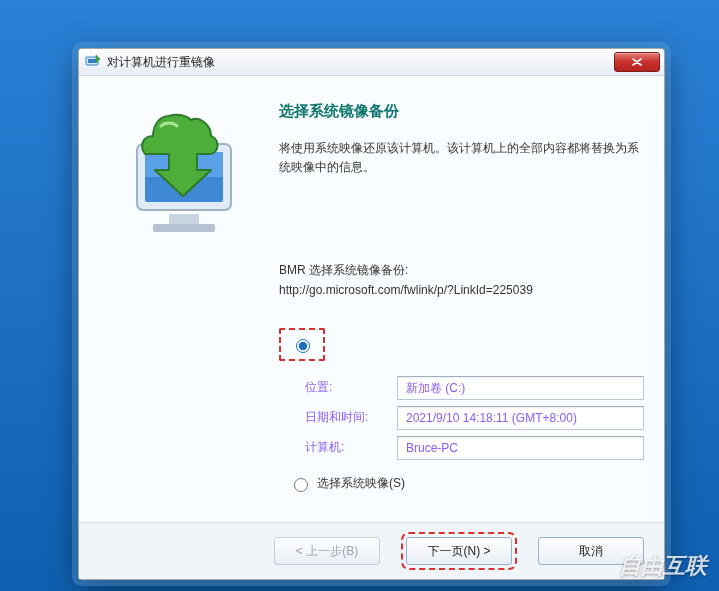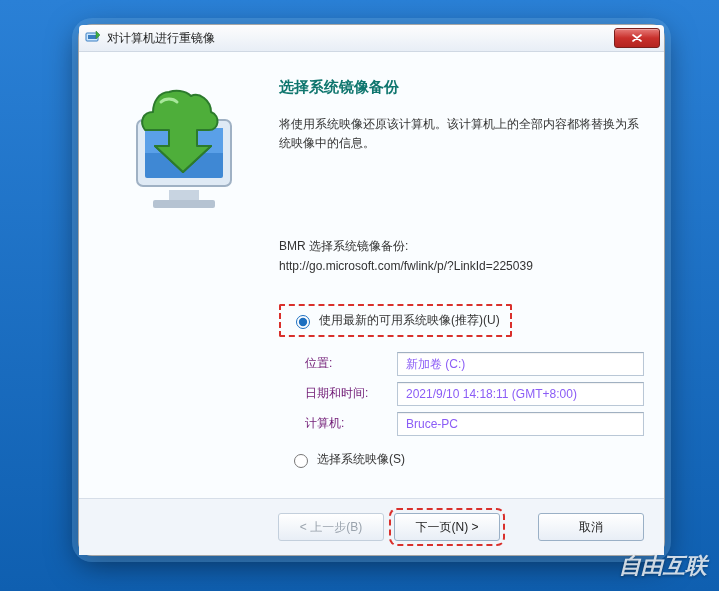--- a/index.html
+++ b/index.html
@@ -14,27 +14,27 @@
   }
   .desktop {
     width: 719px;
     height: 591px;
     background: linear-gradient(#2a80d6, #0f5fb0);
     position: relative;
   }
   .window {
     position: absolute;
     left: 78px;
-    top: 24px;
+    top: 48px;
     width: 585px;
     height: 530px;
     background: #ffffff;
     border: 1px solid rgba(0,0,0,0.35);
     box-shadow: 0 0 0 6px rgba(100,170,230,0.35), 0 8px 30px rgba(0,0,0,0.5);
-    border-radius: 14px;
+    border-radius: 4px;
     display: flex;
     flex-direction: column;
   }
   .titlebar {
     height: 26px;
     background: linear-gradient(#fdfdfd, #e8eef6);
     border-bottom: 1px solid #cfd8e3;
     display: flex;
     align-items: center;
     padding: 0 4px 0 6px;
@@ -124,21 +124,21 @@
   .fields {
     margin: 12px 0 6px 26px;
   }
   .field-row {
     display: flex;
     align-items: center;
     height: 30px;
   }
   .field-label {
     width: 92px;
-    color: #701a75;
+    color: #8b5cf6;
   }
   .field-value {
     flex: 1;
     border: 1px solid #b9c7d6;
     border-top-color: #a0b0c1;
     background: #ffffff;
     height: 22px;
     line-height: 22px;
     padding: 0 8px;
     color: #8b5cf6;
@@ -151,21 +151,21 @@
     left: 0;
     right: 0;
     bottom: 0;
     height: 56px;
     border-top: 1px solid #d6dee8;
     background: #f1f5fa;
     display: flex;
     align-items: center;
     justify-content: flex-end;
     padding: 0 20px;
-    gap: 10px;
+    gap: 26px;
     border-radius: 0 0 3px 3px;
   }
   .btn {
     min-width: 84px;
     height: 26px;
     background: linear-gradient(#ffffff, #e8eef6);
     border: 1px solid #9ab0c6;
     border-radius: 3px;
     font-size: 12px;
     color: #222;
@@ -176,21 +176,21 @@
     white-space: nowrap;
   }
   .btn.disabled {
     color: #9aa3ad;
     border-color: #c3cfdc;
   }
   .btn.primary-highlight {
     outline: 2px dashed #d9302c;
     outline-offset: 3px;
   }
-  .btn.cancel { margin-left: 28px; }
+  .btn.cancel { margin-left: 0; }
 
   .watermark {
     position: absolute;
     right: 12px;
     bottom: 10px;
     color: rgba(255,255,255,0.8);
     font-size: 22px;
     font-weight: 700;
     font-style: italic;
     pointer-events: none;
@@ -240,21 +240,20 @@
         <div class="desc">将使用系统映像还原该计算机。该计算机上的全部内容都将替换为系统映像中的信息。</div>
 
         <div class="troubleshoot">
           <div>BMR 选择系统镜像备份:</div>
           <div>http://go.microsoft.com/fwlink/p/?LinkId=225039</div>
         </div>
 
         <div class="radio-group">
           <label class="radio-row highlight-box">
             <input type="radio" name="src" checked="" style="">
-            <span>使用最新的可用系统映像(推荐)(U)</span>
           </label>
 
           <div class="fields">
             <div class="field-row">
               <span class="field-label">位置:</span>
               <span class="field-value">新加卷 (C:)</span>
             </div>
             <div class="field-row">
               <span class="field-label">日期和时间:</span>
               <span class="field-value">2021/9/10 14:18:11 (GMT+8:00)</span>

